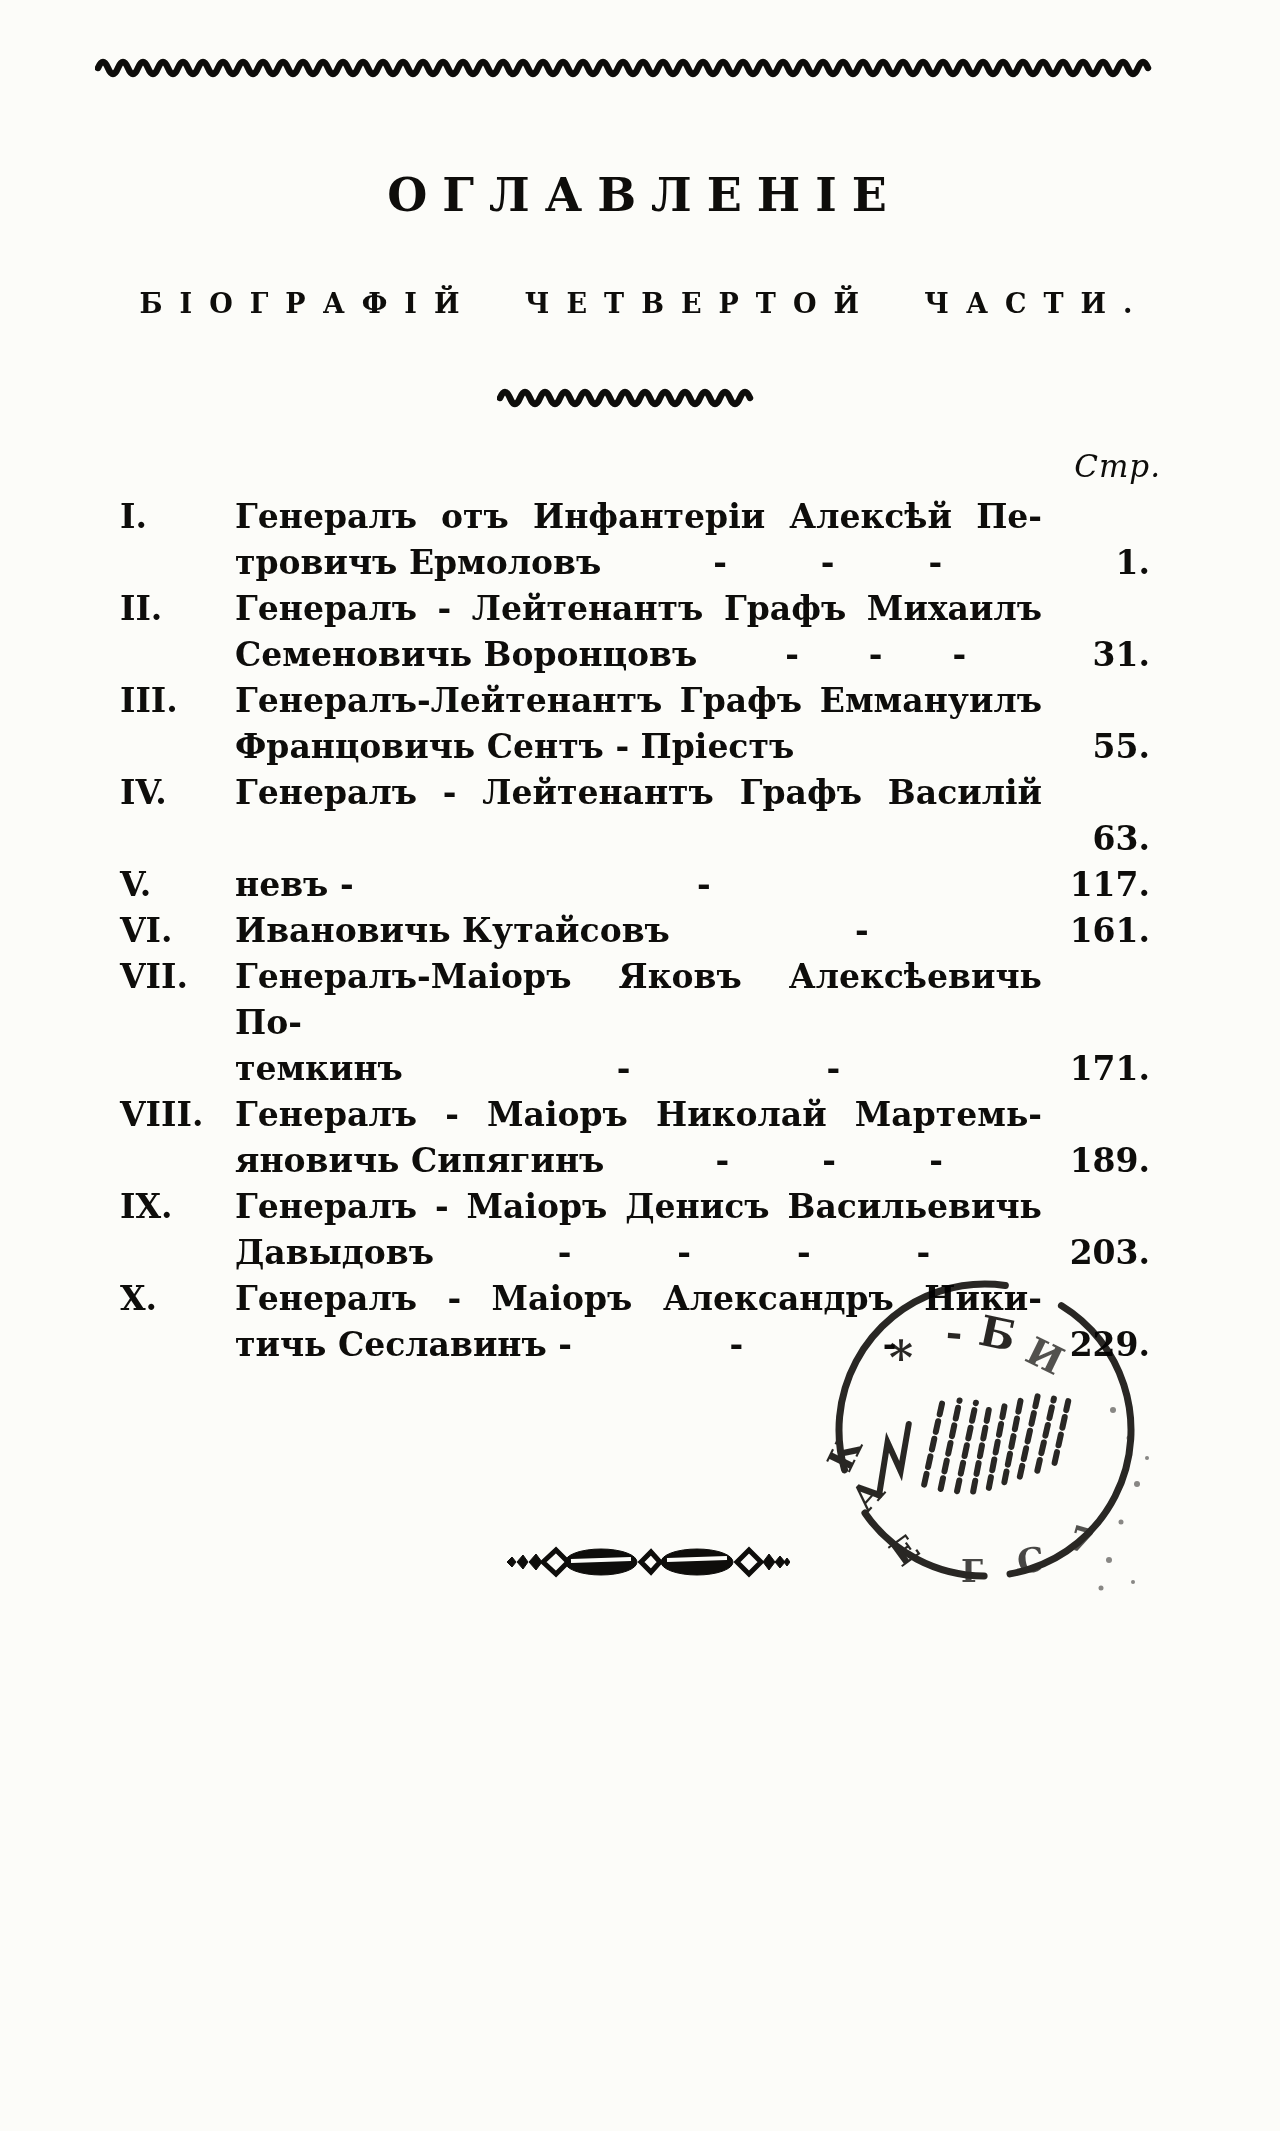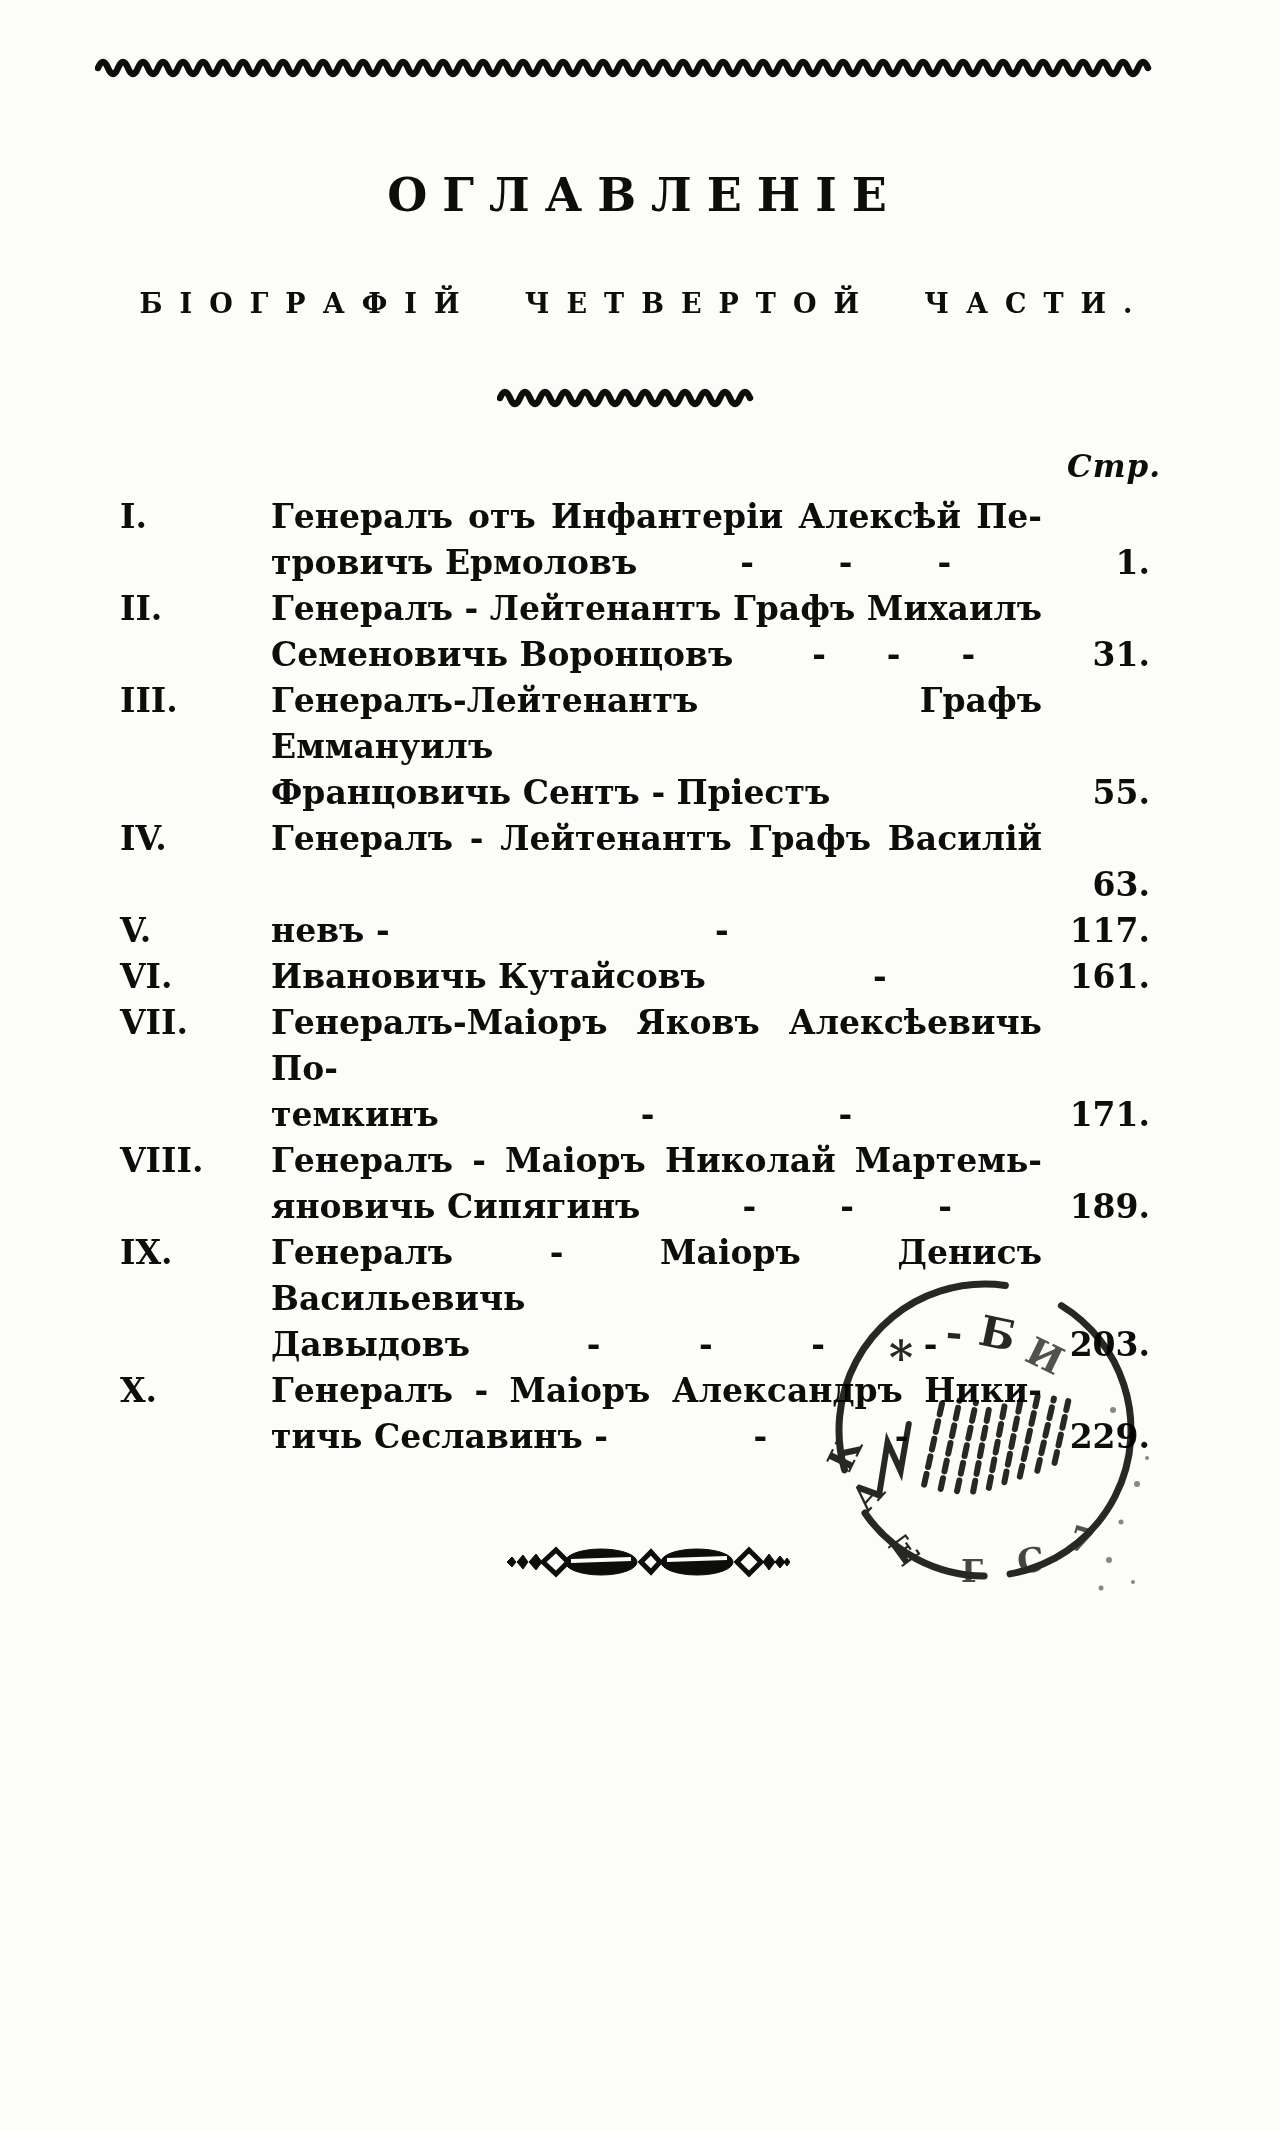--- a/index.html
+++ b/index.html
@@ -21,30 +21,30 @@
     margin:0;text-align:center;
     font-size:46px;font-weight:bold;letter-spacing:15px;
   }
   .subtitle{
     position:absolute;left:0;top:288px;width:100%;
     margin:0;text-align:center;
     font-size:27px;font-weight:bold;letter-spacing:17px;word-spacing:22px;
   }
   .str-header{
     position:absolute;right:128px;top:448px;
-    font-size:31px;font-weight:bold;font-style:italic;letter-spacing:1px;
+    font-size:31px;font-weight:normal;font-style:italic;letter-spacing:1px;
   }
   .entries{
     position:absolute;left:120px;top:494px;width:1030px;
     font-size:33px;font-weight:bold;line-height:46px;
     font-feature-settings:"onum";
   }
   .entry{display:flex;align-items:flex-start;}
   .num{width:115px;flex:0 0 115px;}
-  .ebody{flex:1;min-width:0;margin-left:36px;}
+  .ebody{flex:1;min-width:0;}
   .l1{text-align:justify;text-align-last:justify;padding-right:108px;}
   .l2{display:flex;align-items:baseline;}
   .nm{white-space:nowrap;}
   .leader{flex:1;display:flex;justify-content:space-evenly;align-items:baseline;padding:0 18px;}
   .leader span{display:inline-block;}
   .pg{flex:0 0 96px;width:96px;text-align:right;white-space:nowrap;}
   .tailpiece{position:absolute;left:505px;top:1540px;width:285px;height:44px;}
   .stamp{position:absolute;left:815px;top:1252px;width:350px;height:360px;mix-blend-mode:multiply;opacity:.92;}
   .stamp text{font-family:"DejaVu Serif","Liberation Serif",serif;font-weight:bold;fill:#161412;}
 </style>

